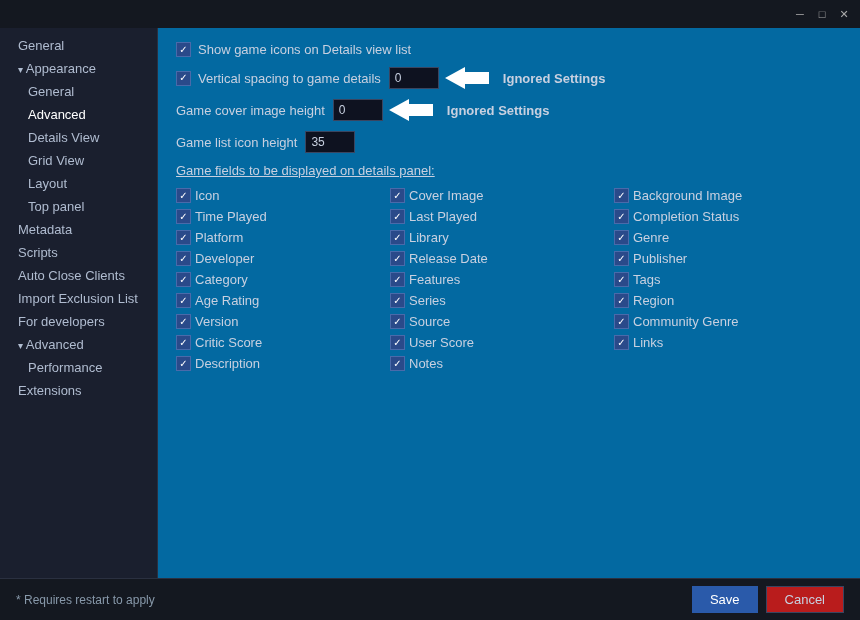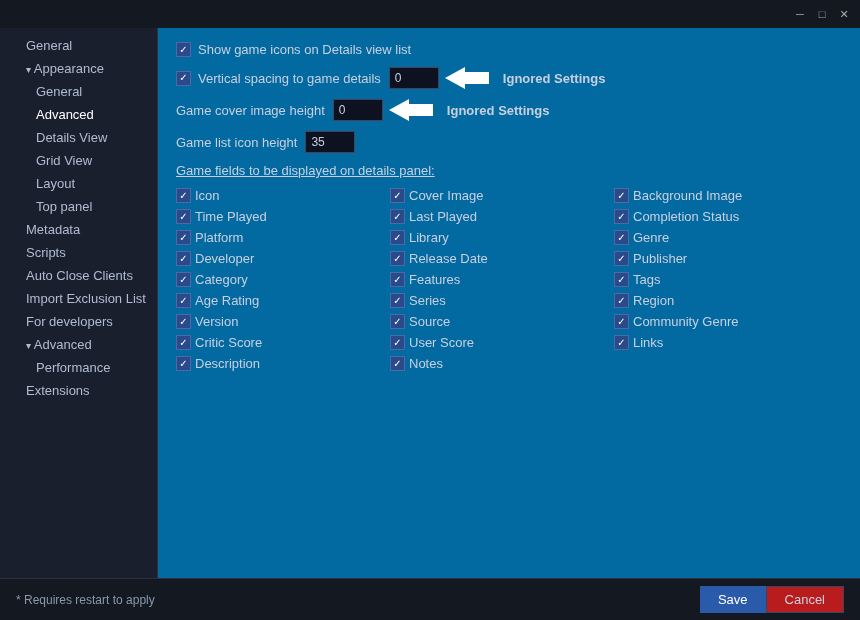--- a/index.html
+++ b/index.html
@@ -36,21 +36,21 @@
     }
     .main-area {
       display: flex;
       flex: 1;
       overflow: hidden;
     }
     .sidebar {
       width: 158px;
       background: #1a1f2e;
       border-right: 1px solid #2a3040;
-      padding: 6px 12px;
+      padding: 6px 4px;
       flex-shrink: 0;
       overflow-y: auto;
     }
     .sidebar-item {
       padding: 4px 10px 4px 14px;
       cursor: pointer;
       color: #b0bcd0;
       white-space: nowrap;
     }
     .sidebar-item.selected { color: #ffffff; }
@@ -132,20 +132,21 @@
       justify-content: space-between;
       padding: 0 16px;
       flex-shrink: 0;
     }
     .footer-note {
       color: #8899aa;
       font-size: 12px;
     }
     .footer-buttons {
       display: flex;
+      gap: 8px;
     }
     .btn {
       padding: 5px 18px;
       border: none;
       cursor: pointer;
       font-size: 13px;
       font-family: inherit;
     }
     .btn-save {
       background: #2a5aaa;

